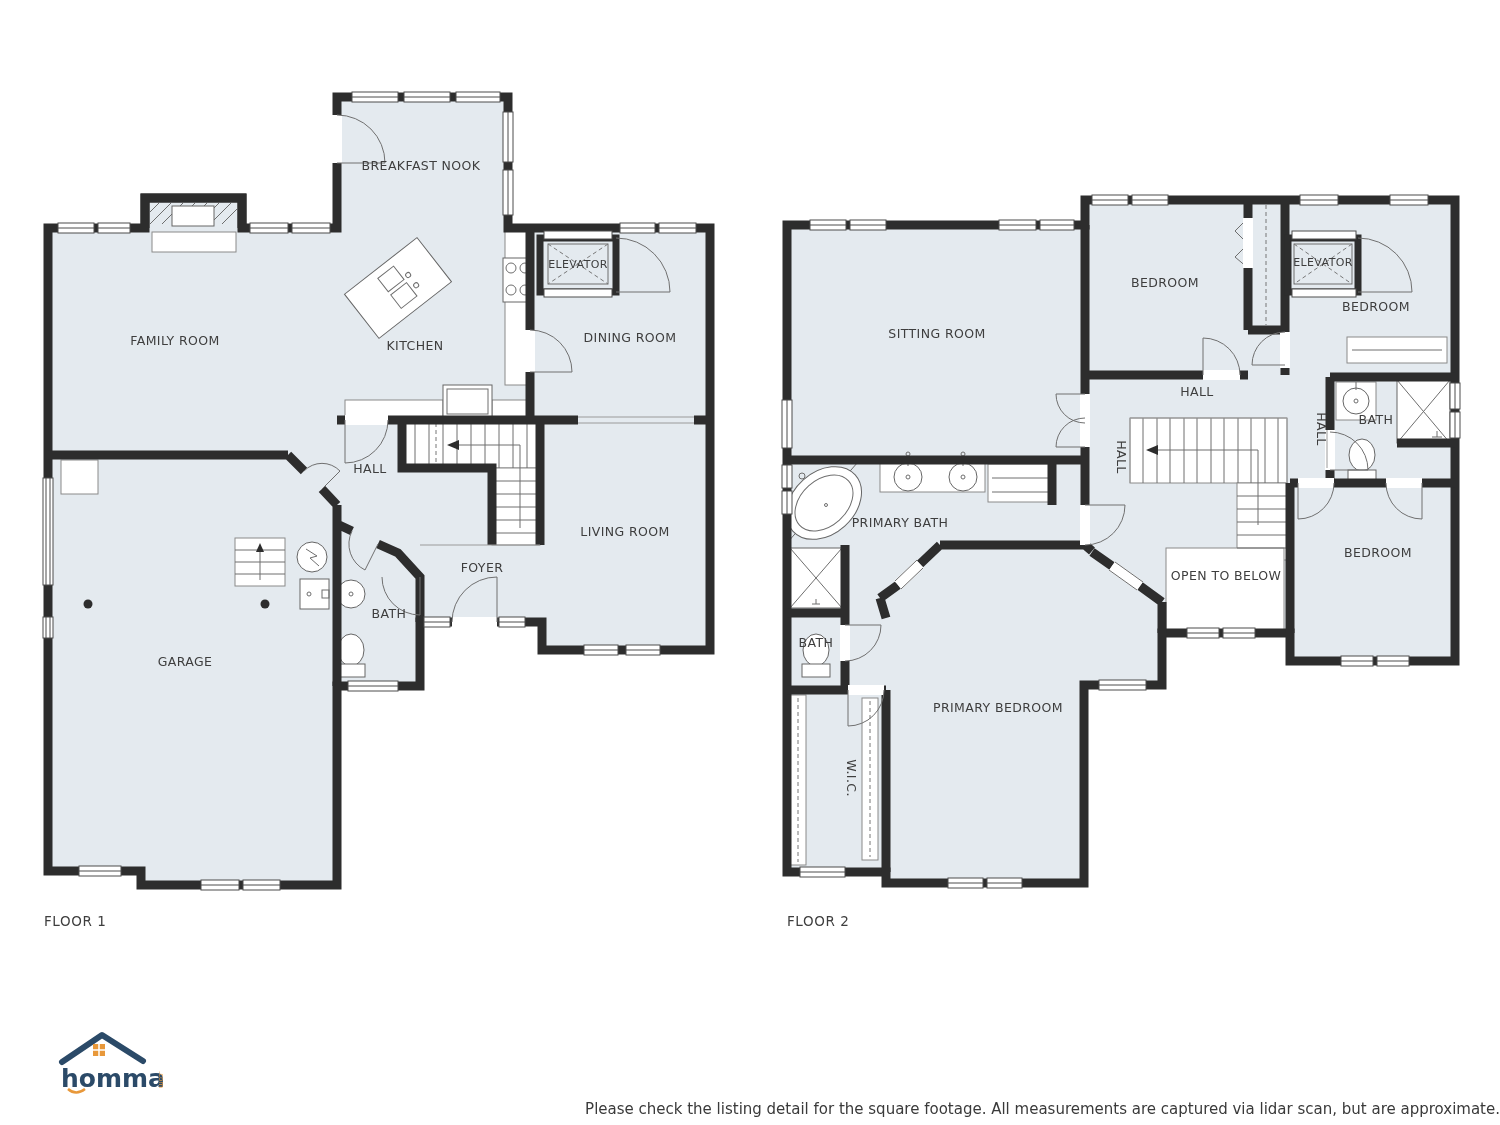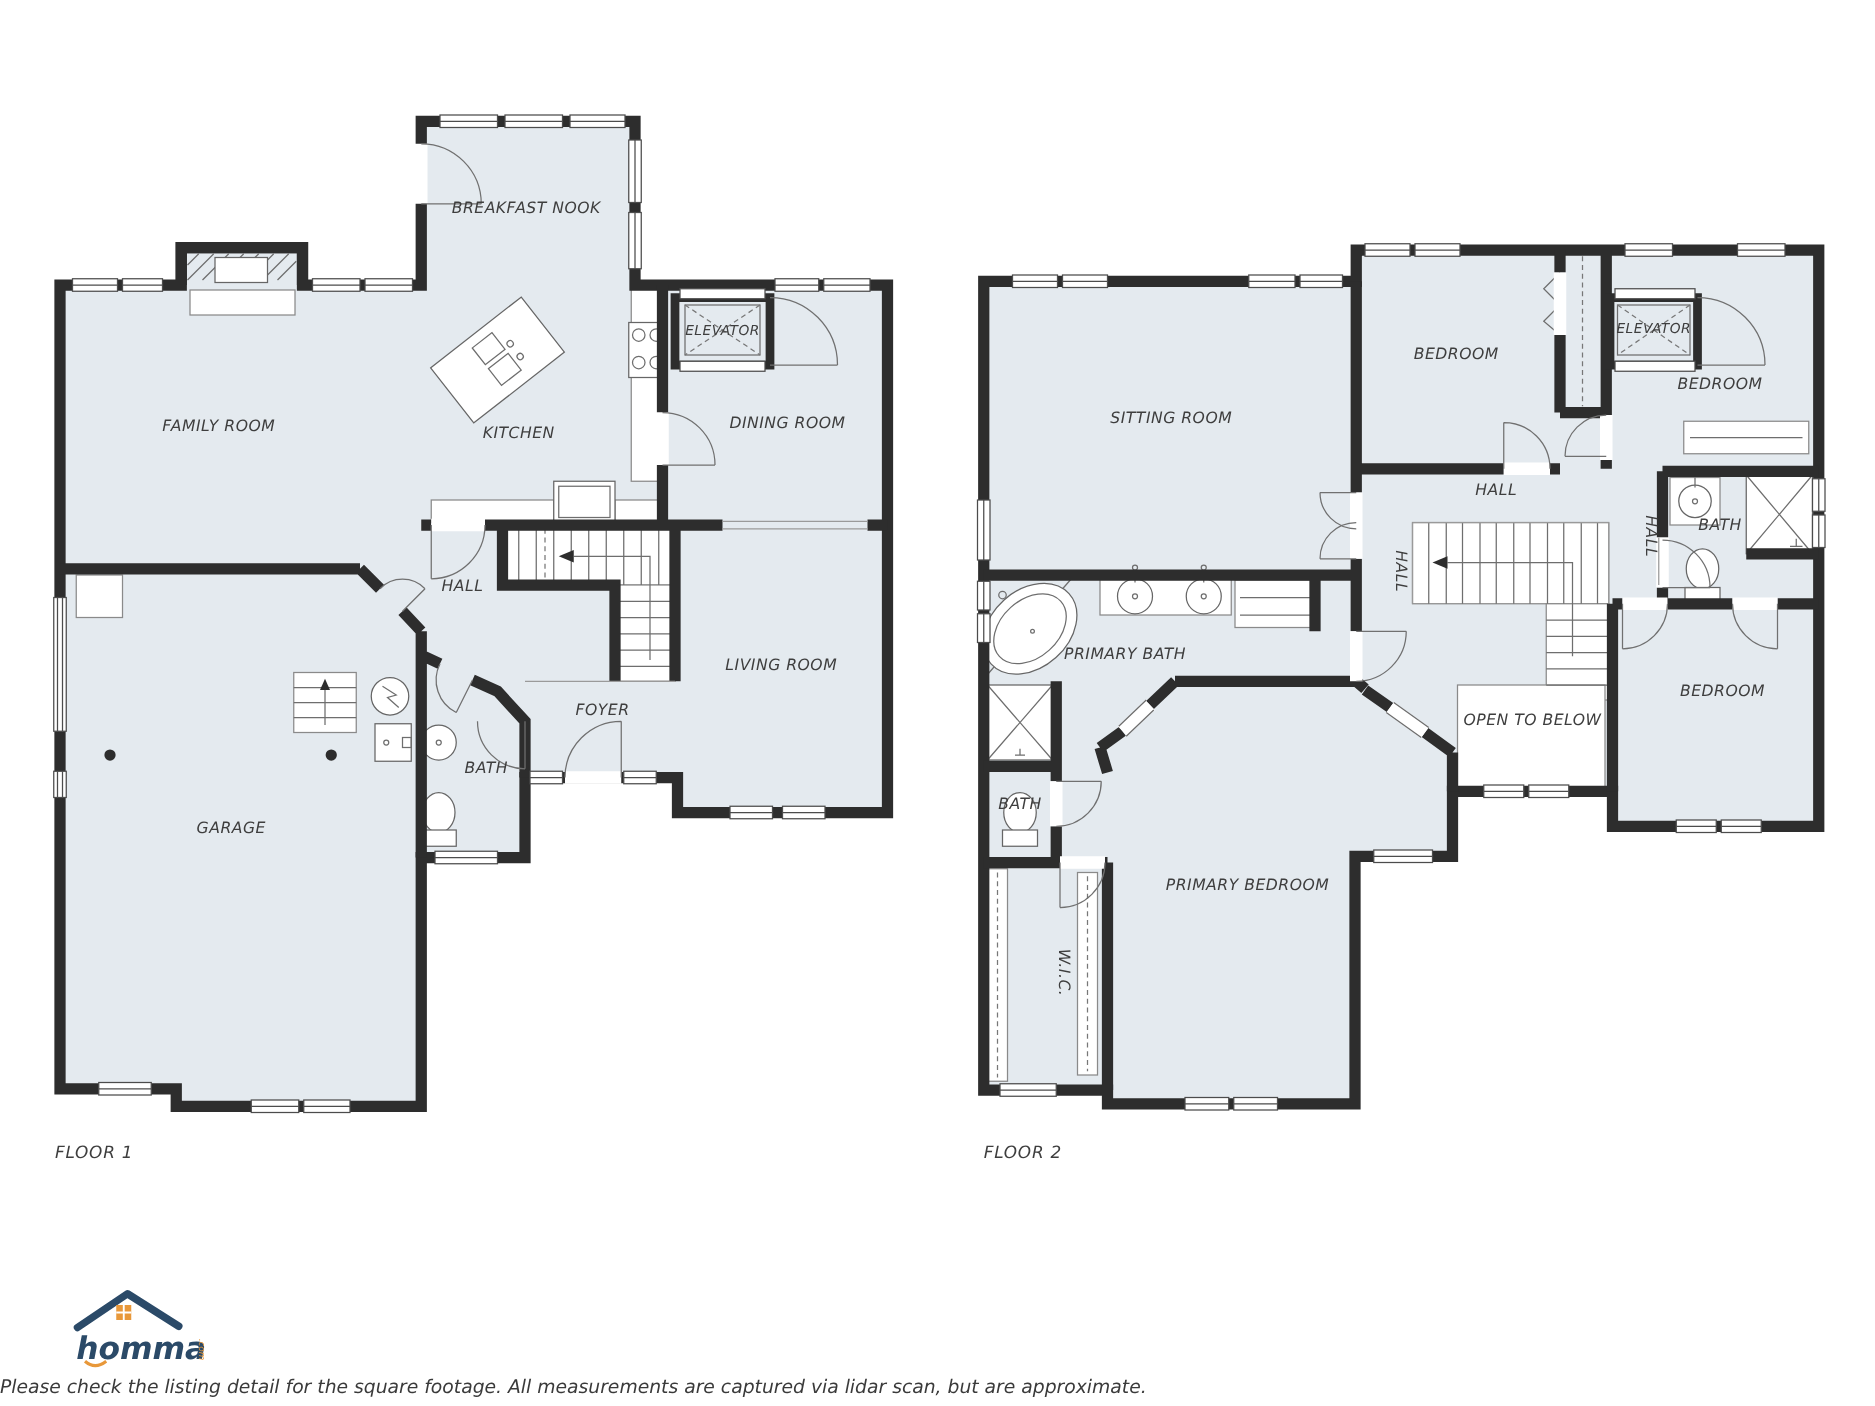--- a/index.html
+++ b/index.html
@@ -1,35 +1,35 @@
 <!DOCTYPE html>
 <html><head>
 <meta charset="utf-8">
 <style>
   html,body{margin:0;padding:0;background:#fff;}
   #page{position:relative;width:1500px;height:1125px;background:#ffffff;overflow:hidden;
-        font-family:"DejaVu Sans",sans-serif;font-style:italic;}
+        font-family:"DejaVu Sans",sans-serif;}
   svg{position:absolute;top:0;left:0;}
   .wall{fill:none;stroke:#2d2d2d;stroke-width:9;stroke-linejoin:miter;}
   .wallb{fill:none;stroke:#2d2d2d;stroke-width:7;}
   .floor{fill:#e4eaef;stroke:none;}
   .thin{fill:none;stroke:#6e6e6e;stroke-width:1;}
   .thin2{fill:none;stroke:#9a9a9a;stroke-width:1;}
   .fx{fill:#fff;stroke:#666;stroke-width:1;}
   .fxl{fill:#fff;stroke:#8a8a8a;stroke-width:1;}
   .win{fill:#fff;stroke:#4c4c4c;stroke-width:1;}
   .winl{fill:none;stroke:#4c4c4c;stroke-width:1;}
   .gap{fill:#ffffff;stroke:none;}
   .dash{fill:none;stroke:#777;stroke-width:1;stroke-dasharray:4 3;}
   .arc{fill:none;stroke:#707070;stroke-width:1;}
   .lbl{font-family:"DejaVu Sans",sans-serif;font-size:12.5px;fill:#3e3e3e;letter-spacing:.4px;text-anchor:middle;}
   .lbl-sm{font-size:11px;}
   .ttl{font-family:"DejaVu Sans",sans-serif;font-size:13.5px;fill:#3e3e3e;letter-spacing:.6px;}
   .dot{fill:#2d2d2d;}
-  #disclaimer{position:absolute;top:1100px;left:0;width:100%;text-align:left;
+  #disclaimer{position:absolute;top:1100px;left:0;width:100%;text-align:right;
       font-family:"DejaVu Sans",sans-serif;font-size:15px;color:#3a3a3a;}
   #logo{position:absolute;top:1031px;left:55px;width:110px;height:64px;}
   .brand{font-family:"DejaVu Sans",sans-serif;font-weight:bold;font-size:25px;fill:#2b4a68;}
   .brandsuffix{font-family:"DejaVu Sans",sans-serif;font-size:7px;fill:#e8983a;}
 </style>
 </head>
 <body>
 
 <div id="page">
 <svg width="1500" height="1125" viewBox="0 0 1500 1125">

